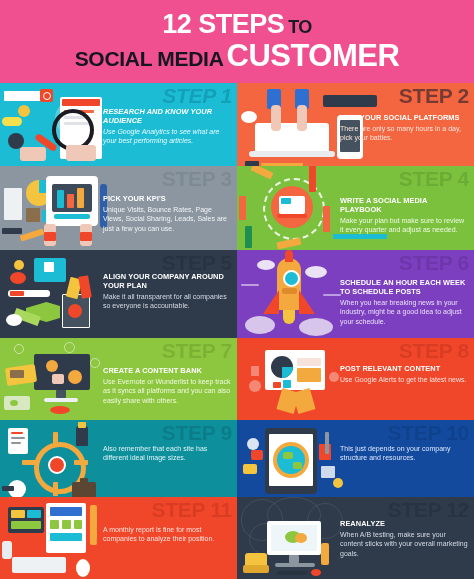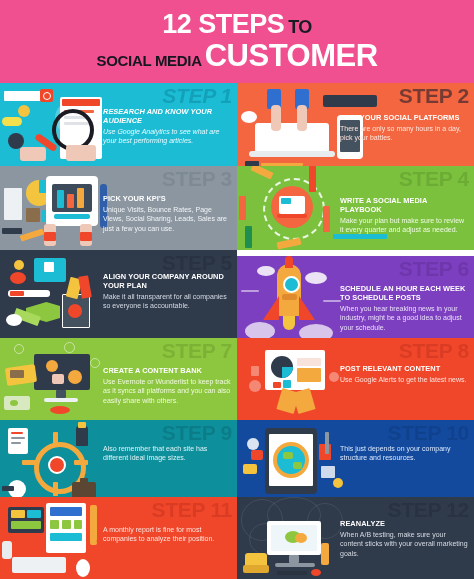--- a/index.html
+++ b/index.html
@@ -9,21 +9,21 @@
 
   
   .header{position:absolute;left:0;top:0;width:474px;height:83px;
           background:#f0508f;display:flex;flex-direction:column;
           align-items:center;justify-content:center;}
   .title-line1{font-size:27px;font-weight:bold;color:#ffffff;
                letter-spacing:-.5px;line-height:1;white-space:nowrap;}
   .title-line1 .to{font-size:18px;color:#1b1b23;margin-left:4px;}
   .title-line2{font-size:27px;font-weight:bold;line-height:1.05;
                letter-spacing:-.5px;white-space:nowrap;margin-top:2px;}
-  .title-line2 .sm{color:#16161e;font-size:15px;letter-spacing:-.3px;}
+  .title-line2 .sm{color:#16161e;font-size:21px;letter-spacing:-.3px;}
   .title-line2 .success{color:#ffffff;font-size:31px;margin-left:3px;}
 
   
   .grid{position:absolute;left:0;top:83px;width:474px;height:496px;
         display:grid;grid-template-columns:237px 237px;
         grid-template-rows:83px 84px 88px 82px 77px 82px;}
 
   .panel{position:relative;overflow:hidden;}
 
   .step-num{position:absolute;right:5px;top:2px;font-size:21px;
@@ -180,21 +180,21 @@
         <div class="sh" style="left:68px;top:28px;width:12px;height:20px;background:#f4c43f;transform:rotate(14deg);"></div>
         <div class="sh" style="left:80px;top:26px;width:10px;height:22px;background:#f0472b;transform:rotate(-10deg);"></div>
       </div>
       <div class="step-num" style="color: rgb(35, 44, 58);">STEP 5</div>
       <div class="txt tp-c">
         <h3 style="color: rgb(255, 255, 255);">ALIGN YOUR COMPANY AROUND YOUR PLAN</h3>
         <p style="color: rgb(214, 220, 229);">Make it all transparent for all companies so everyone is accountable.</p>
       </div>
     </div>
 
-    <div class="panel" style="background: rgb(123, 63, 191); margin-top: 6px;">
+    <div class="panel" style="background: rgb(123, 63, 191);">
       <div class="art">
         <div class="sh" style="left:40px;top:8px;width:24px;height:52px;background:#f4a93f;
              border-radius:12px 12px 3px 3px;"></div>
         <div class="sh" style="left:48px;top:0px;width:8px;height:12px;background:#f0472b;
              border-radius:4px 4px 0 0;"></div>
         <div class="circ" style="left:46px;top:20px;width:13px;height:13px;background:#1bbcd4;border:2px solid #fff;"></div>
         <div class="sh" style="left:45px;top:38px;width:15px;height:6px;background:#e08a2e;border-radius:2px;"></div>
         <div class="sh" style="left:26px;top:40px;width:16px;height:24px;background:#f0472b;
              clip-path:polygon(100% 0,100% 100%,0 100%);"></div>
         <div class="sh" style="left:62px;top:40px;width:16px;height:24px;background:#f0472b;

